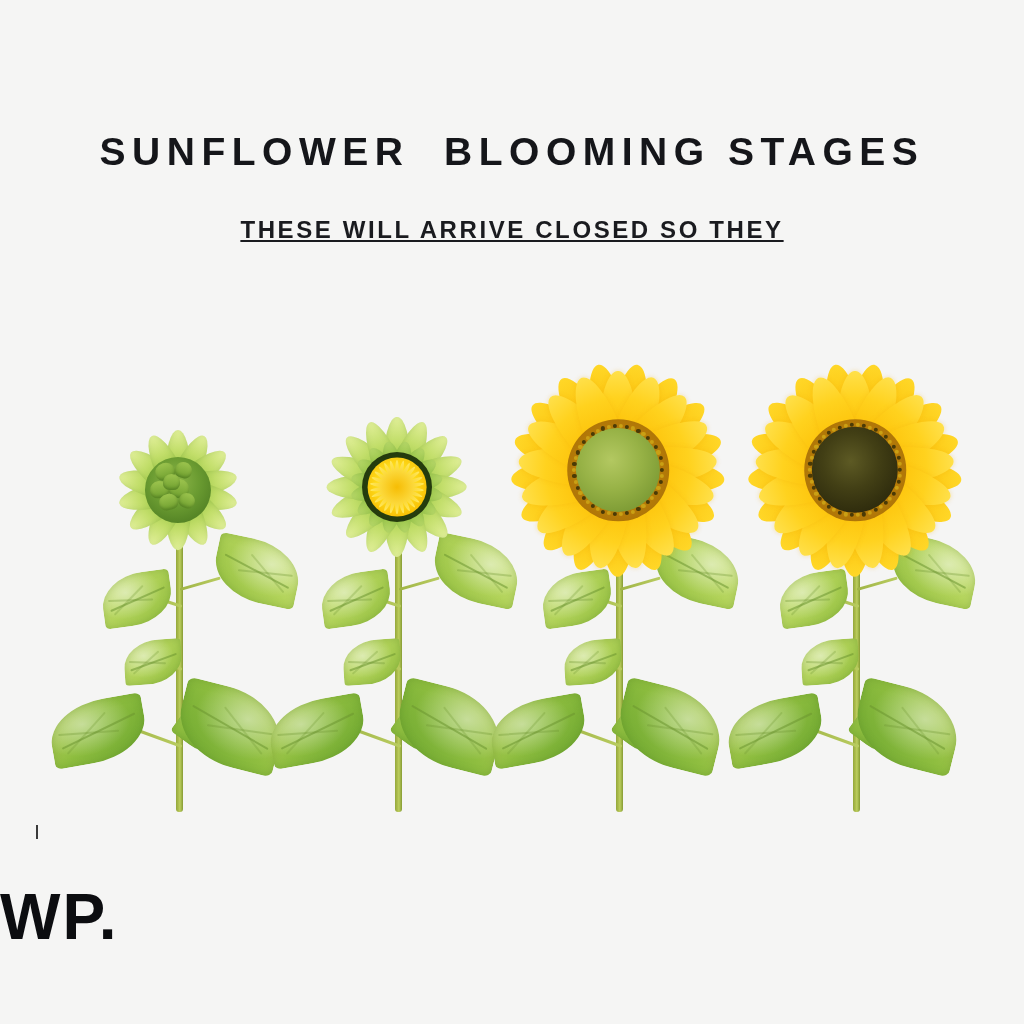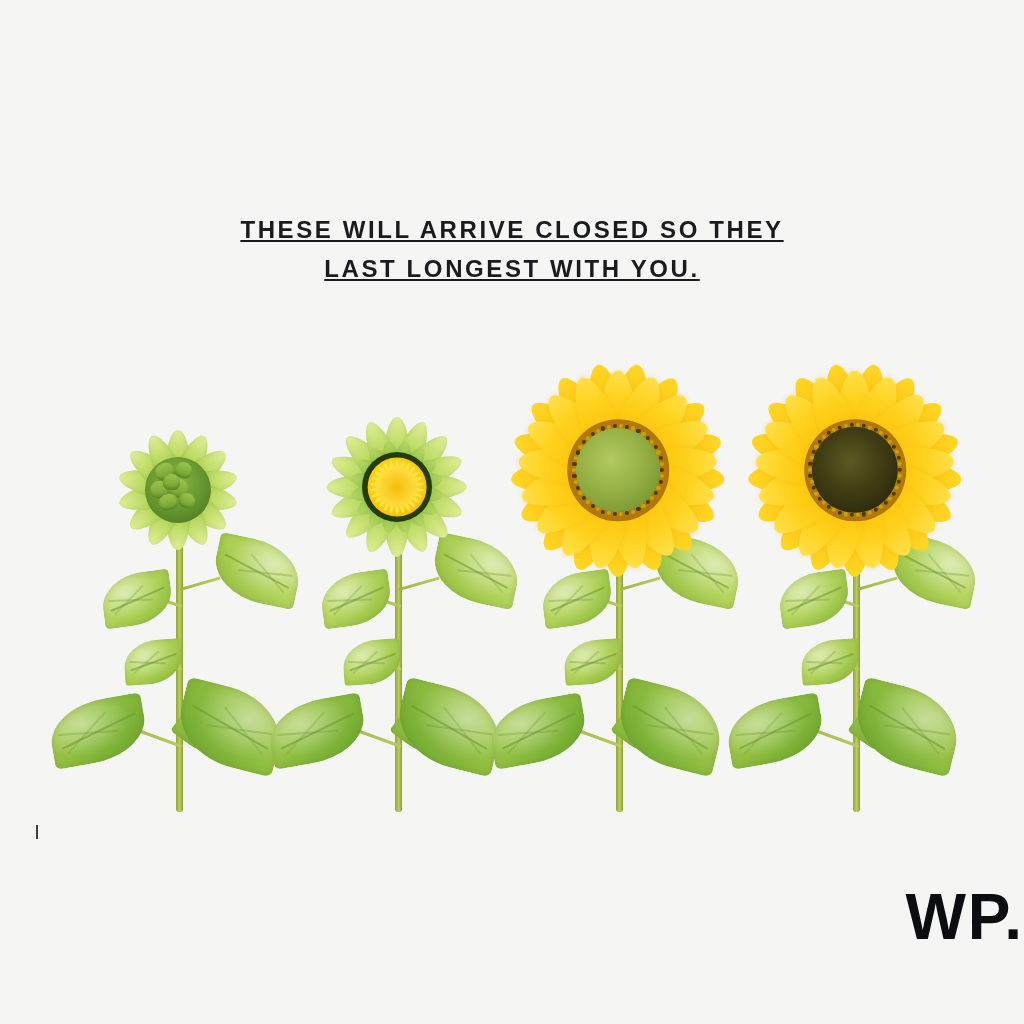--- a/index.html
+++ b/index.html
@@ -45,21 +45,21 @@
     letter-spacing: 2.6px;
     color: #1a1b1f;
     line-height: 1.62;
   }
   #subtitle .sl { display: block; text-decoration: underline; }
   #logo {
     position: absolute;
     left: 0;
     top: 880px;
     width: 1024px;
-    text-align: right;
+    text-align: left;
     font-size: 64px;
     font-weight: 800;
     letter-spacing: 2px;
     color: #0c0d10;
   }
   #corner-tick {
     position: absolute;
     left: 36px;
     top: 825px;
     width: 2px;
@@ -201,24 +201,24 @@
     border-radius: 50% 50% 40% 40%;
     background: linear-gradient(180deg,#9cc44e 0%, #6f9f2f 100%);
     box-shadow: inset 0 -2px 3px rgba(50,90,20,.4);
   }
 </style>
 </head>
 <body>
 
 <div id="poster">
 
+  <div id="title">SUNFLOWER  BLOOMING STAGES</div>
 
   <div id="subtitle">
     <span class="sl">THESE WILL ARRIVE CLOSED SO THEY</span>
-    <span class="sl">LAST LONGEST WITH YOU.</span>
   </div>
 
   <div id="illustration">
       <div class="plant" style="left: 28px;">
         <div class="stem" style="top: 520px; height: 292px; z-index: 2;"></div>
         <div class="petiole" style="left: 116px; top: 605px; width: 38px; transform: rotate(18deg); transform-origin: 100% 50%; z-index: 2;"></div>
         <div class="leaf pale" style="left: 74px; top: 573px; width: 70px; height: 52px; transform: rotate(-8deg); z-index: 3;">
           <div class="vein"></div>
           <div class="vein v2"></div>
           <div class="vein v3"></div>

